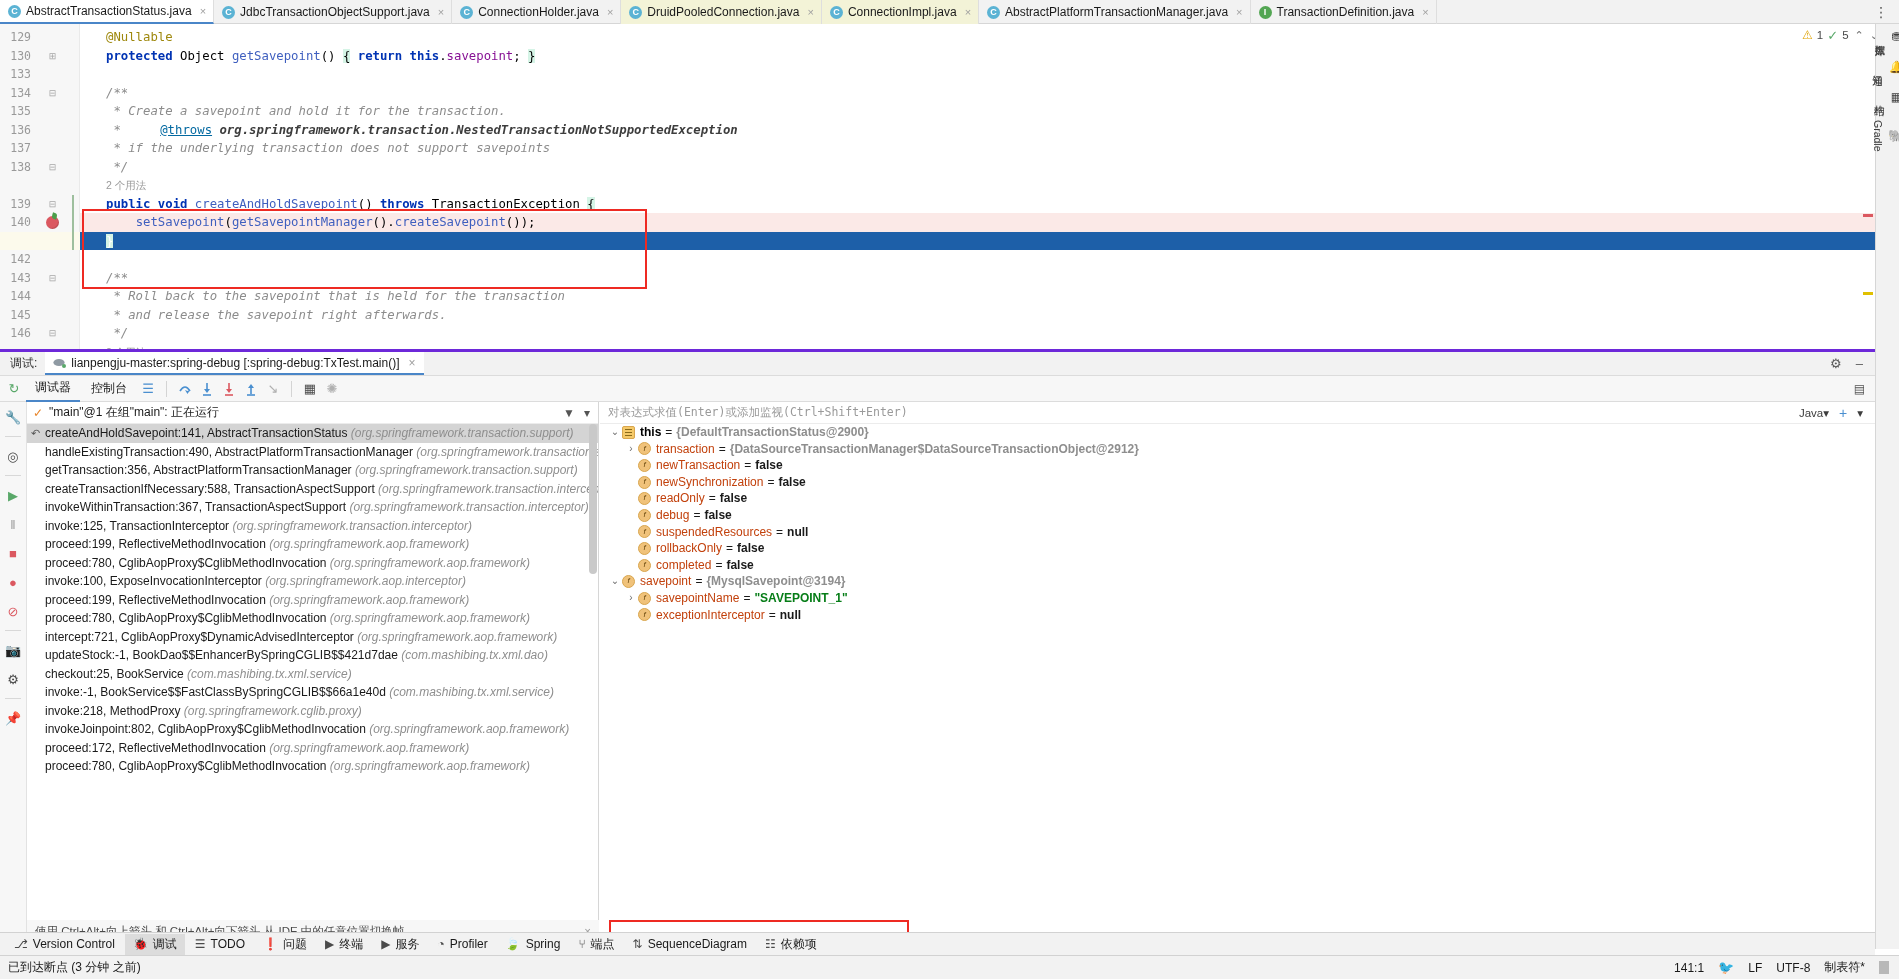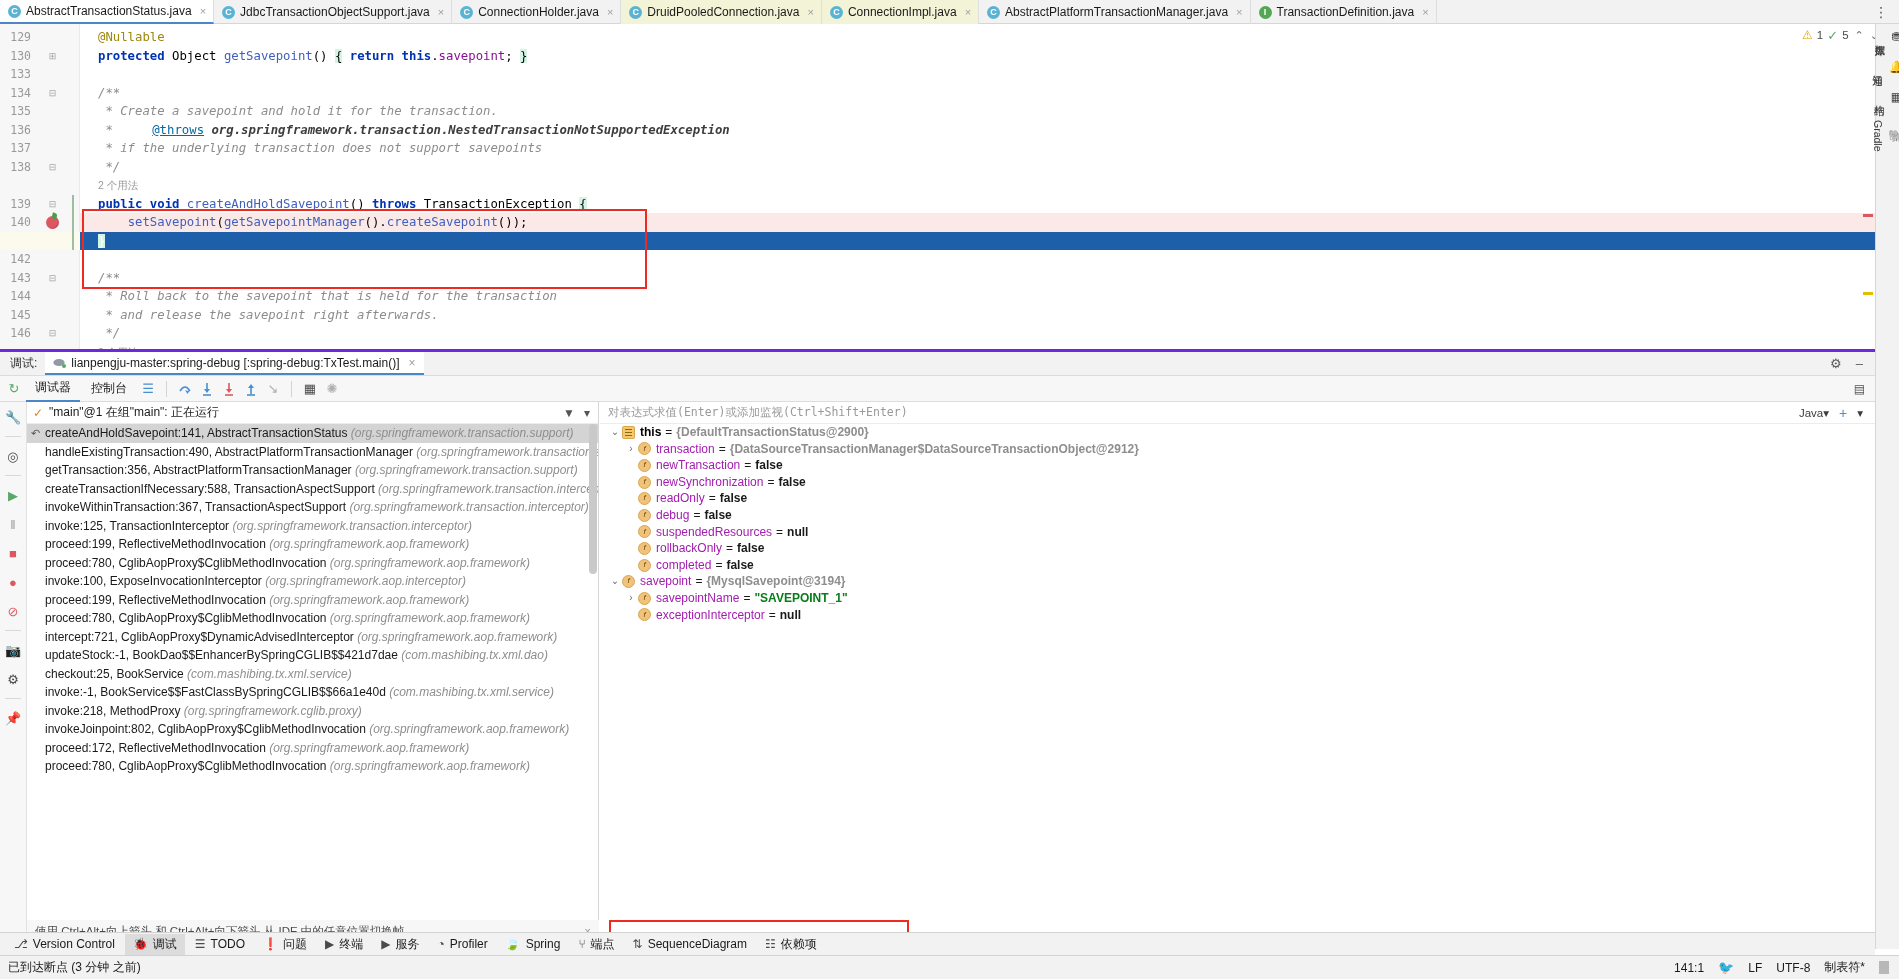--- a/index.html
+++ b/index.html
@@ -53,21 +53,21 @@
     height: 18.5px; line-height: 18.5px;
   }
   .fold {
     position: absolute; left: 47px; width: 11px; height: 18.5px;
     line-height: 18.5px; text-align: center; color: #a8a8a8; font-size: 9px;
   }
   #code {
     position: absolute; left: 80px; top: 0; width: 1795px; height: 325px;
     font-family: "DejaVu Sans Mono", monospace; font-size: 12.3px;
   }
-  .cl { position: absolute; left: 0; height: 18.5px; line-height: 18.5px; white-space: pre; text-align: center; }
+  .cl { position: absolute; left: 8px; height: 18.5px; line-height: 18.5px; white-space: pre; text-align: center; }
   .kw   { color: #0033b3; font-weight: bold; }
   .typ  { color: #000000; }
   .mth  { color: #3f5fbf; }
   .fld  { color: #871094; }
   .ann  { color: #9e880d; }
   .cmt  { color: #8c8c8c; font-style: italic; }
   .cmtb { color: #3d3d3d; font-style: italic; font-weight: bold; }
   .cmtl { color: #0369a1; text-decoration: underline; margin-left: 32px; }
   .brc  { background: #d5f4e6; }
   .usage { color: #9a9a9a; font-size: 10.5px; font-family: "Liberation Sans", sans-serif; }
@@ -204,21 +204,21 @@
     margin-right: 5px; flex: 0 0 auto;
   }
   .vico.obj {
     border-radius: 2px; background: #f5c969; border-color: #d9a64e;
     position: relative; color: transparent;
   }
   .vico.obj::after {
     content:''; position:absolute; left:2px; top:2px; right:2px; height:1px;
     background:#8a6a1a; box-shadow: 0 3px 0 #8a6a1a, 0 6px 0 #8a6a1a;
   }
-  .vname { color: #a21caf; }
+  .vname { color: #c2410c; }
   .vname.this { color: #000000; font-weight: bold; }
   .veq { color: #1a1a1a; padding: 0 4px; }
   .vval { color: #1a1a1a; font-weight: bold; }
   .vval.ref { color: #8e8e8e; }
   .vval.str { color: #067d17; }
   #redbox-vars {
     position: absolute; left: 9px; top: 518px; width: 300px; height: 73px;
     border: 2.5px solid #ee2a23; pointer-events: none;
   }
 

